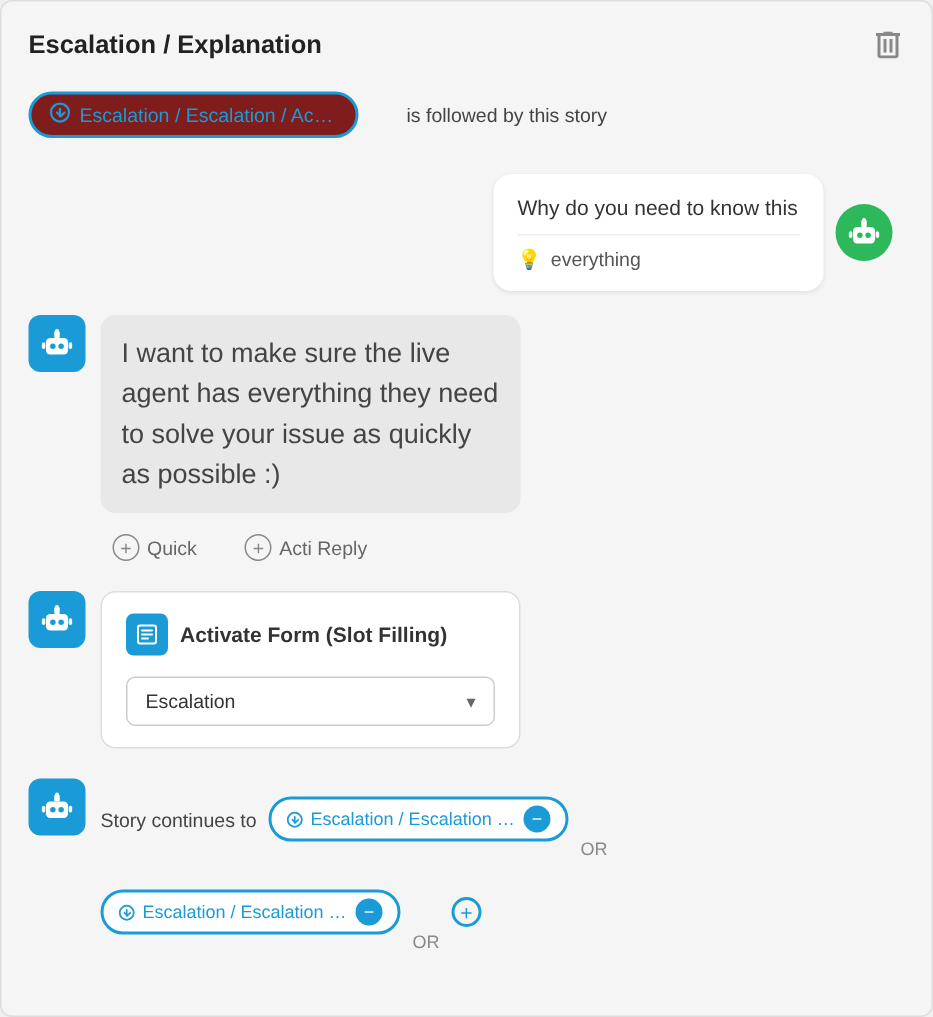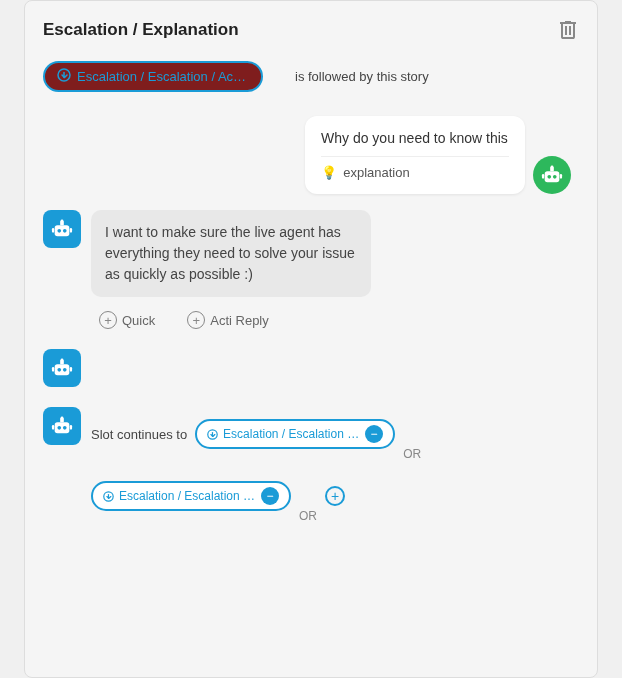--- a/index.html
+++ b/index.html
@@ -5,21 +5,21 @@
     * { box-sizing: border-box; margin: 0; padding: 0; }
     body {
       font-family: -apple-system, BlinkMacSystemFont, 'Segoe UI', sans-serif;
       background: #f0f0f0;
       display: flex;
       justify-content: center;
       align-items: center;
       min-height: 100vh;
     }
     .card {
-      width: 574px;
+      width: 622px;
       min-height: 678px;
       background: #f5f5f5;
       border-radius: 8px;
       border: 1px solid #ddd;
       padding: 18px 18px 24px 18px;
       position: relative;
     }
     .card-header {
       display: flex;
       justify-content: space-between;
@@ -79,21 +79,21 @@
     .chat-section {
       display: flex;
       flex-direction: column;
       align-items: flex-end;
       margin-bottom: 16px;
       padding-right: 8px;
       position: relative;
     }
     .chat-bubble-wrapper {
       display: flex;
-      align-items: flex-end;
+      align-items: center;
       gap: 8px;
     }
     .chat-bubble {
       background: #fff;
       border-radius: 12px;
       padding: 14px 16px;
       min-width: 220px;
       max-width: 320px;
       box-shadow: 0 1px 3px rgba(0,0,0,0.08);
       font-size: 14px;
@@ -139,21 +139,21 @@
       justify-content: center;
       flex-shrink: 0;
     }
     .bot-content {
       flex: 1;
     }
     .bot-bubble {
       background: #e8e8e8;
       border-radius: 10px;
       padding: 12px 14px;
-      font-size: 14px;
+      font-size: 18px;
       color: #444;
       line-height: 1.5;
       max-width: 280px;
       margin-bottom: 10px;
     }
     .action-row {
       display: flex;
       gap: 16px;
     }
     .action-btn {
@@ -316,21 +316,21 @@
     </div>
     <span class="trigger-text">is followed by this story</span>
   </div>
 
   <div class="chat-section">
     <div class="chat-bubble-wrapper">
       <div class="chat-bubble">
         <div>Why do you need to know this</div>
         <div class="explanation-row">
           <span class="lightbulb">💡</span>
-          <span>explanation</span>
+          <span>everything</span>
         </div>
       </div>
       <div class="robot-icon-green">
         <svg width="22" height="22" viewBox="0 0 24 24" fill="none">
           <rect x="4" y="8" width="16" height="12" rx="3" fill="#fff"></rect>
           <circle cx="9" cy="14" r="2" fill="#2db85c"></circle>
           <circle cx="15" cy="14" r="2" fill="#2db85c"></circle>
           <rect x="10" y="3" width="4" height="5" rx="1" fill="#fff"></rect>
           <circle cx="12" cy="3" r="1.5" fill="#fff"></circle>
           <rect x="1" y="11" width="2.5" height="5" rx="1.25" fill="#fff"></rect>
@@ -372,38 +372,53 @@
       <svg width="22" height="22" viewBox="0 0 24 24" fill="none">
         <rect x="4" y="8" width="16" height="12" rx="3" fill="#fff"></rect>
         <circle cx="9" cy="14" r="2" fill="#1a9bd7"></circle>
         <circle cx="15" cy="14" r="2" fill="#1a9bd7"></circle>
         <rect x="10" y="3" width="4" height="5" rx="1" fill="#fff"></rect>
         <circle cx="12" cy="3" r="1.5" fill="#fff"></circle>
         <rect x="1" y="11" width="2.5" height="5" rx="1.25" fill="#fff"></rect>
         <rect x="20.5" y="11" width="2.5" height="5" rx="1.25" fill="#fff"></rect>
       </svg>
     </div>
+    <div class="form-card">
+      <div class="form-card-header">
+        <div class="form-icon">
+          <svg width="16" height="16" viewBox="0 0 24 24" fill="none">
+            <rect x="3" y="3" width="18" height="18" rx="2" stroke="#fff" stroke-width="2"></rect>
+            <path d="M7 8h10M7 12h10M7 16h6" stroke="#fff" stroke-width="2" stroke-linecap="round"></path>
+          </svg>
+        </div>
+        <span class="form-title">Activate Form (Slot Filling)</span>
+      </div>
+      <div class="form-select">
+        <span>Escalation</span>
+        <span class="select-arrow">▾</span>
+      </div>
+    </div>
   </div>
 
   <div style="display:flex; align-items:flex-start; gap:10px;">
     <div class="bot-avatar-small">
       <svg width="22" height="22" viewBox="0 0 24 24" fill="none">
         <rect x="4" y="8" width="16" height="12" rx="3" fill="#fff"></rect>
         <circle cx="9" cy="14" r="2" fill="#1a9bd7"></circle>
         <circle cx="15" cy="14" r="2" fill="#1a9bd7"></circle>
         <rect x="10" y="3" width="4" height="5" rx="1" fill="#fff"></rect>
         <circle cx="12" cy="3" r="1.5" fill="#fff"></circle>
         <rect x="1" y="11" width="2.5" height="5" rx="1.25" fill="#fff"></rect>
         <rect x="20.5" y="11" width="2.5" height="5" rx="1.25" fill="#fff"></rect>
       </svg>
     </div>
     <div style="display:flex; flex-direction:column; gap:8px; flex:1;">
 
       <div style="display:flex; align-items:center; gap:8px; flex-wrap:wrap;">
-        <span style="font-size:13px; color:#444; font-weight:500;">Slot continues to</span>
+        <span style="font-size:13px; color:#444; font-weight:500;">Story continues to</span>
         <div class="story-badge">
           <svg width="13" height="13" viewBox="0 0 14 14" fill="none">
             <path d="M7 1C3.686 1 1 3.686 1 7s2.686 6 6 6 6-2.686 6-6-2.686-6-6-6z" stroke="#1a9bd7" stroke-width="1.5" fill="none"></path>
             <path d="M5 7l2.5 2.5L10 7" stroke="#1a9bd7" stroke-width="1.5" stroke-linecap="round" stroke-linejoin="round"></path>
             <path d="M7 4.5V9.5" stroke="#1a9bd7" stroke-width="1.5" stroke-linecap="round"></path>
           </svg>
           <span class="story-badge-text">Escalation / Escalation / Sub...</span>
           <div class="remove-circle">−</div>
         </div>
         <span class="or-text">OR</span>

